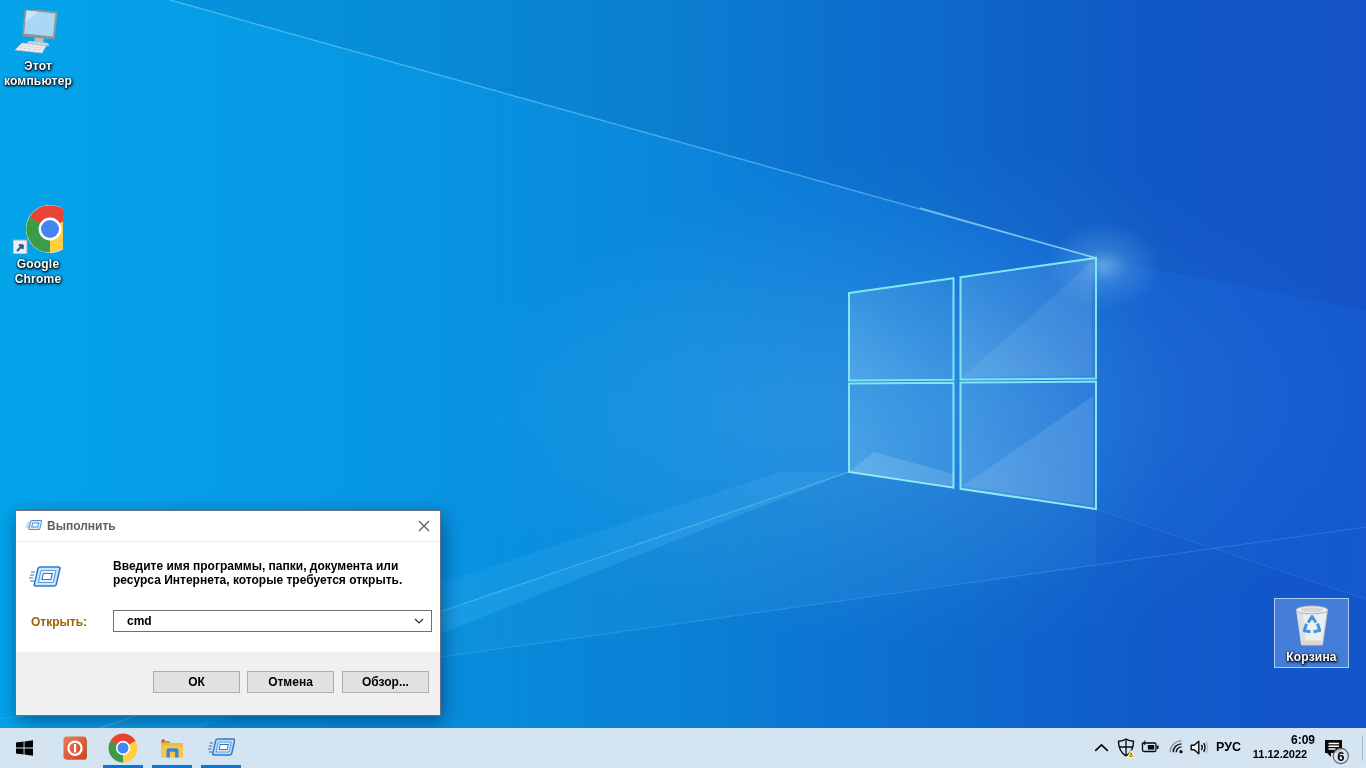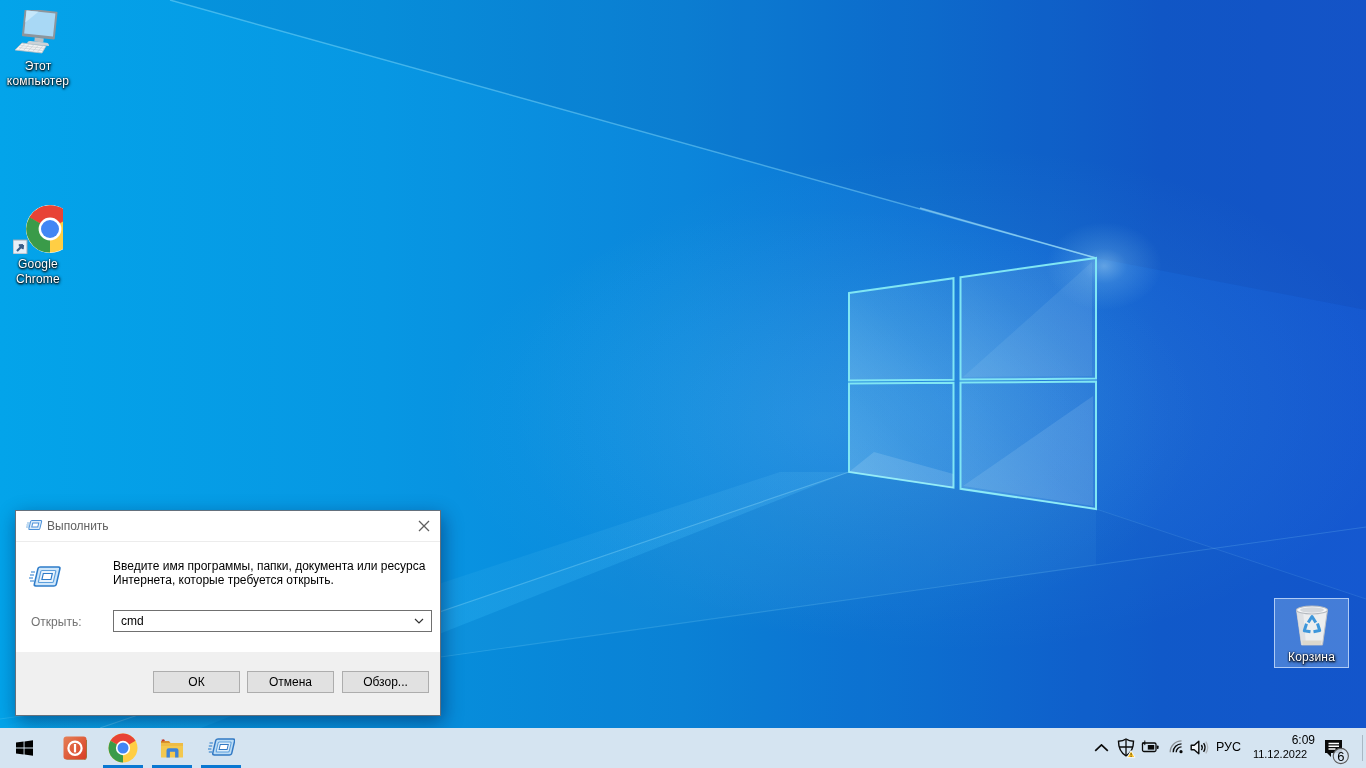--- a/index.html
+++ b/index.html
@@ -1,35 +1,35 @@
 <!DOCTYPE html>
 <html><head>
 <meta charset="utf-8">
 <style>
   * { margin:0; padding:0; box-sizing:border-box; }
   html,body { width:1366px; height:768px; overflow:hidden; font-family:"Liberation Sans", sans-serif; }
-  #screen { position:relative; width:1366px; height:768px; background:#0a8ade; }
+  #screen { position:relative; width:1366px; height:768px; background:#0a8ade;font-weight:bold; }
   #wall { position:absolute; left:0; top:0; }
   .dicon { position:absolute; width:76px; text-align:center; color:#fff; font-size:12px; }
   .dicon .cap { text-shadow:0 1px 2px rgba(0,0,0,1), 1px 1px 3px rgba(0,0,0,0.85), 0 0 2px rgba(0,0,0,0.7); line-height:15px; margin-top:3px; letter-spacing:0.2px;}
   .dicon svg { display:block; margin:0 auto; }
   
   #dlg { position:absolute; left:15px; top:510px; width:426px; height:206px;
          background:#fff; border:1px solid #64707c;
          box-shadow:2px 6px 18px rgba(0,10,60,0.45); }
   #dlg .tb { position:absolute; left:0; top:0; width:100%; height:30px; background:#fff; }
   #dlg .tb .ticon { position:absolute; left:10px; top:7px; }
   #dlg .tb .ttxt { position:absolute; left:31px; top:8px; font-size:12px; color:#606060; }
   #dlg .tb .x { position:absolute; right:10px; top:9px; width:12px; height:12px; }
   #dlg .sep { position:absolute; left:0; top:30px; width:100%; height:1px; background:#ececec; }
   #dlg .runbig { position:absolute; left:13px; top:53px; }
   #dlg .msg { position:absolute; left:97px; top:48px; width:320px; font-size:12px; color:#000; line-height:14px; }
-  #dlg .lbl { position:absolute; left:15px; top:104px; font-size:12px; color:#737373; }
+  #dlg .lbl { position:absolute; left:15px; top:104px; font-size:12px; color:#a16207; }
   #dlg .combo { position:absolute; left:97px; top:99px; width:319px; height:22px; background:#fff;
-                border:1px solid #707070; font-size:12px; color:#000; line-height:20px; padding-left:7px; }
+                border:1px solid #707070; font-size:12px; color:#000; line-height:20px; padding-left:13px; }
   #dlg .combo .chev { position:absolute; right:7px; top:7px; }
   #dlg .foot { position:absolute; left:0; bottom:0; width:100%; height:63px; background:#f0f0f0; }
   .wbtn { position:absolute; top:19px; width:87px; height:22px; background:#e1e1e1; border:1px solid #adadad;
           font-size:12px; color:#000; text-align:center; line-height:20px; }
   
   #tb { position:absolute; left:0; top:728px; width:1366px; height:40px; background:#d5e4f1;padding-left:28px; }
   .tico { position:absolute; top:0; width:48px; height:40px; display:flex; align-items:center; justify-content:center; }
   .uline { position:absolute; bottom:0; height:3px; width:40px; background:#0a78d2; }
 </style>
 </head>

